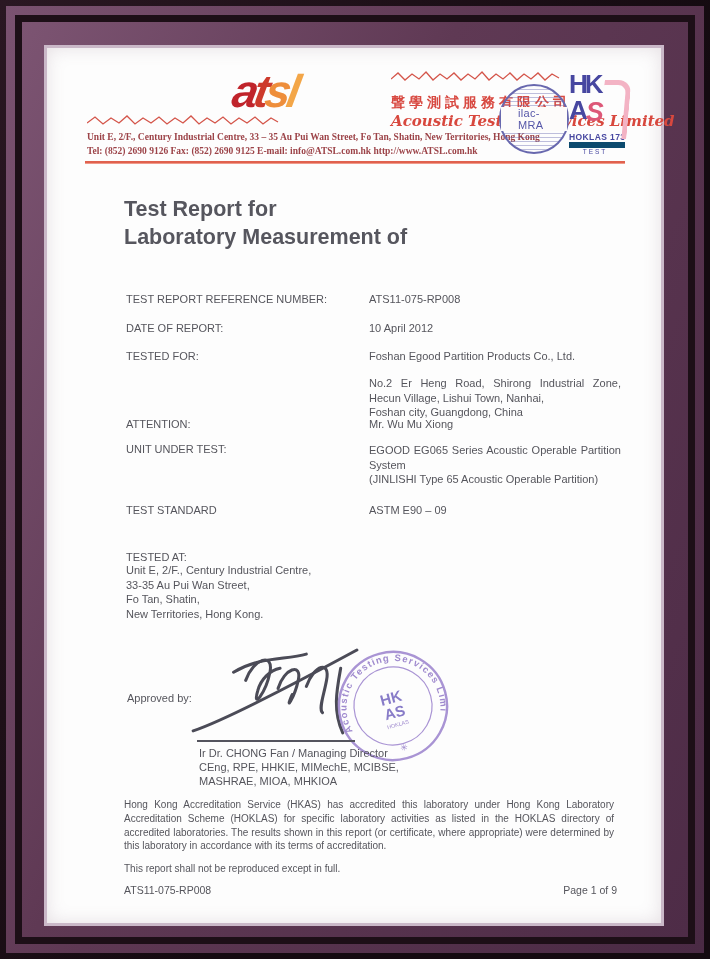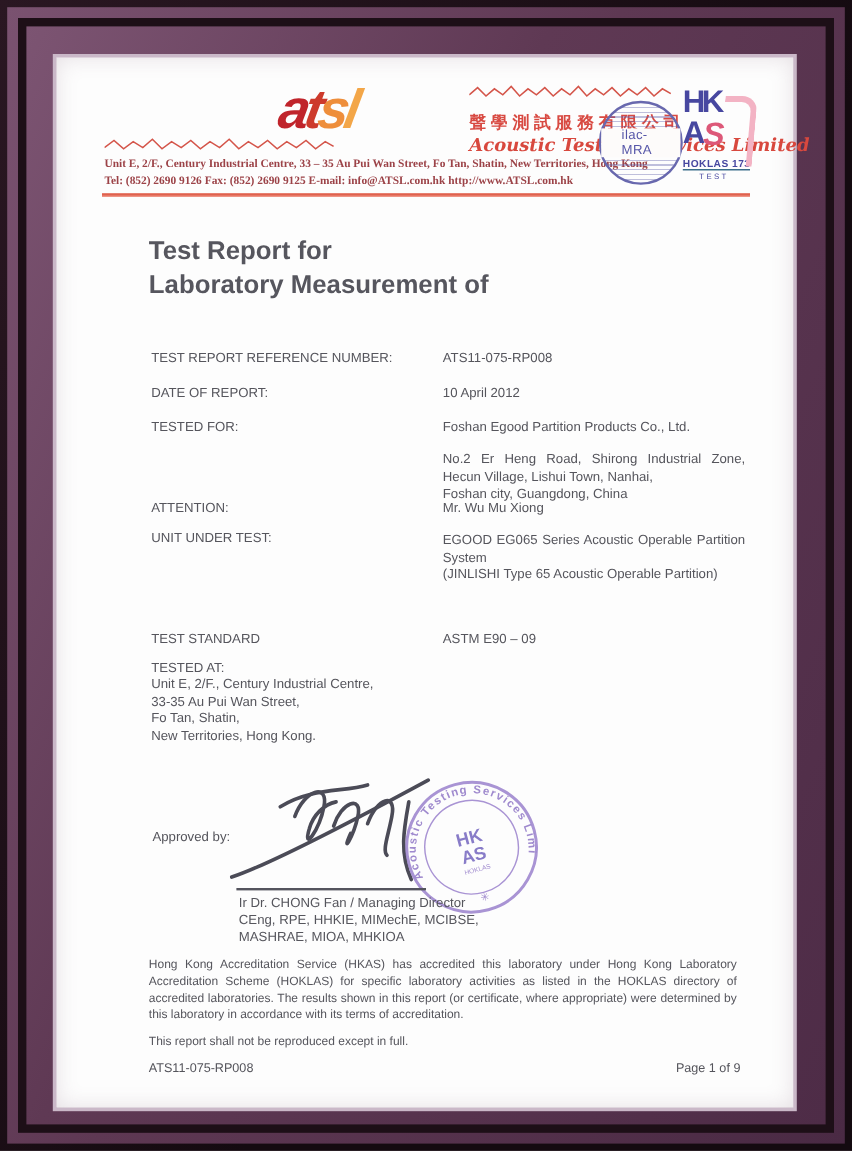--- a/index.html
+++ b/index.html
@@ -34,21 +34,21 @@
       display:flex;align-items:center;justify-content:center;}
   .ilac span{background:#fdfbfa;color:#5656a8;font-weight:normal;font-size:11px;padding:0 17px;letter-spacing:.3px;}
   
   .hkas{left:522px;top:26px;width:74px;height:96px;text-align:left;}
   .hkas .hk,.hkas .a{font-weight:900;font-size:26px;color:#4747a0;letter-spacing:-3px;line-height:21px;}
   .hkas .s{font-weight:900;font-style:italic;font-size:27px;color:#dd5878;position:relative;left:1px;top:2px;}
   .hkas .swoosh{position:absolute;right:14px;top:6px;width:22px;height:54px;
       border-right:5px solid #f3b3c4;border-top:5px solid #f3b3c4;border-top-right-radius:13px;
       transform:skewX(-5deg);}
   .hkas .hoklas{margin-top:5px;font-weight:bold;font-size:8.5px;color:#4747a0;
-      border-bottom:1px solid #0c4a6e;display:inline-block;letter-spacing:.4px;}
+      border-bottom:6px solid #0c4a6e;display:inline-block;letter-spacing:.4px;}
   .hkas .test{font-size:6.5px;color:#4747a0;letter-spacing:2px;width:52px;text-align:center;}
   
   .title{position:absolute;left:77px;top:148px;font-size:21.5px;font-weight:bold;color:#56565e;
       line-height:27.5px;}
   .row{position:absolute;left:79px;right:40px;display:flex;color:#55555c;font-size:11px;font-weight:normal;}
   .row .lbl{width:243px;flex:none;}
   .row .val{width:252px;flex:none;}
   .just{text-align:justify;}
   .multi{white-space:pre-line;line-height:14.5px;}
   .val div{margin:0;}
@@ -138,21 +138,21 @@
   </div>
 
   <div class="row" style="top:395px;">
     <div class="lbl">UNIT UNDER TEST:</div>
     <div class="val" style="line-height:14.5px;">
       <div class="just">EGOOD EG065 Series Acoustic Operable Partition System</div>
       <div class="just">(JINLISHI Type 65 Acoustic Operable Partition)</div>
     </div>
   </div>
 
-  <div class="row" style="top:479px;">
+  <div class="row" style="top:456px;">
     <div class="lbl">TEST STANDARD</div>
     <div class="val">ASTM E90 – 09</div>
   </div>
 
   <div class="row" style="top:503px;flex-direction:column;">
     <div class="lbl">TESTED AT:</div>
     <div class="val multi">Unit E, 2/F., Century Industrial Centre,
 33-35 Au Pui Wan Street,
 Fo Tan, Shatin,
 New Territories, Hong Kong.</div>

